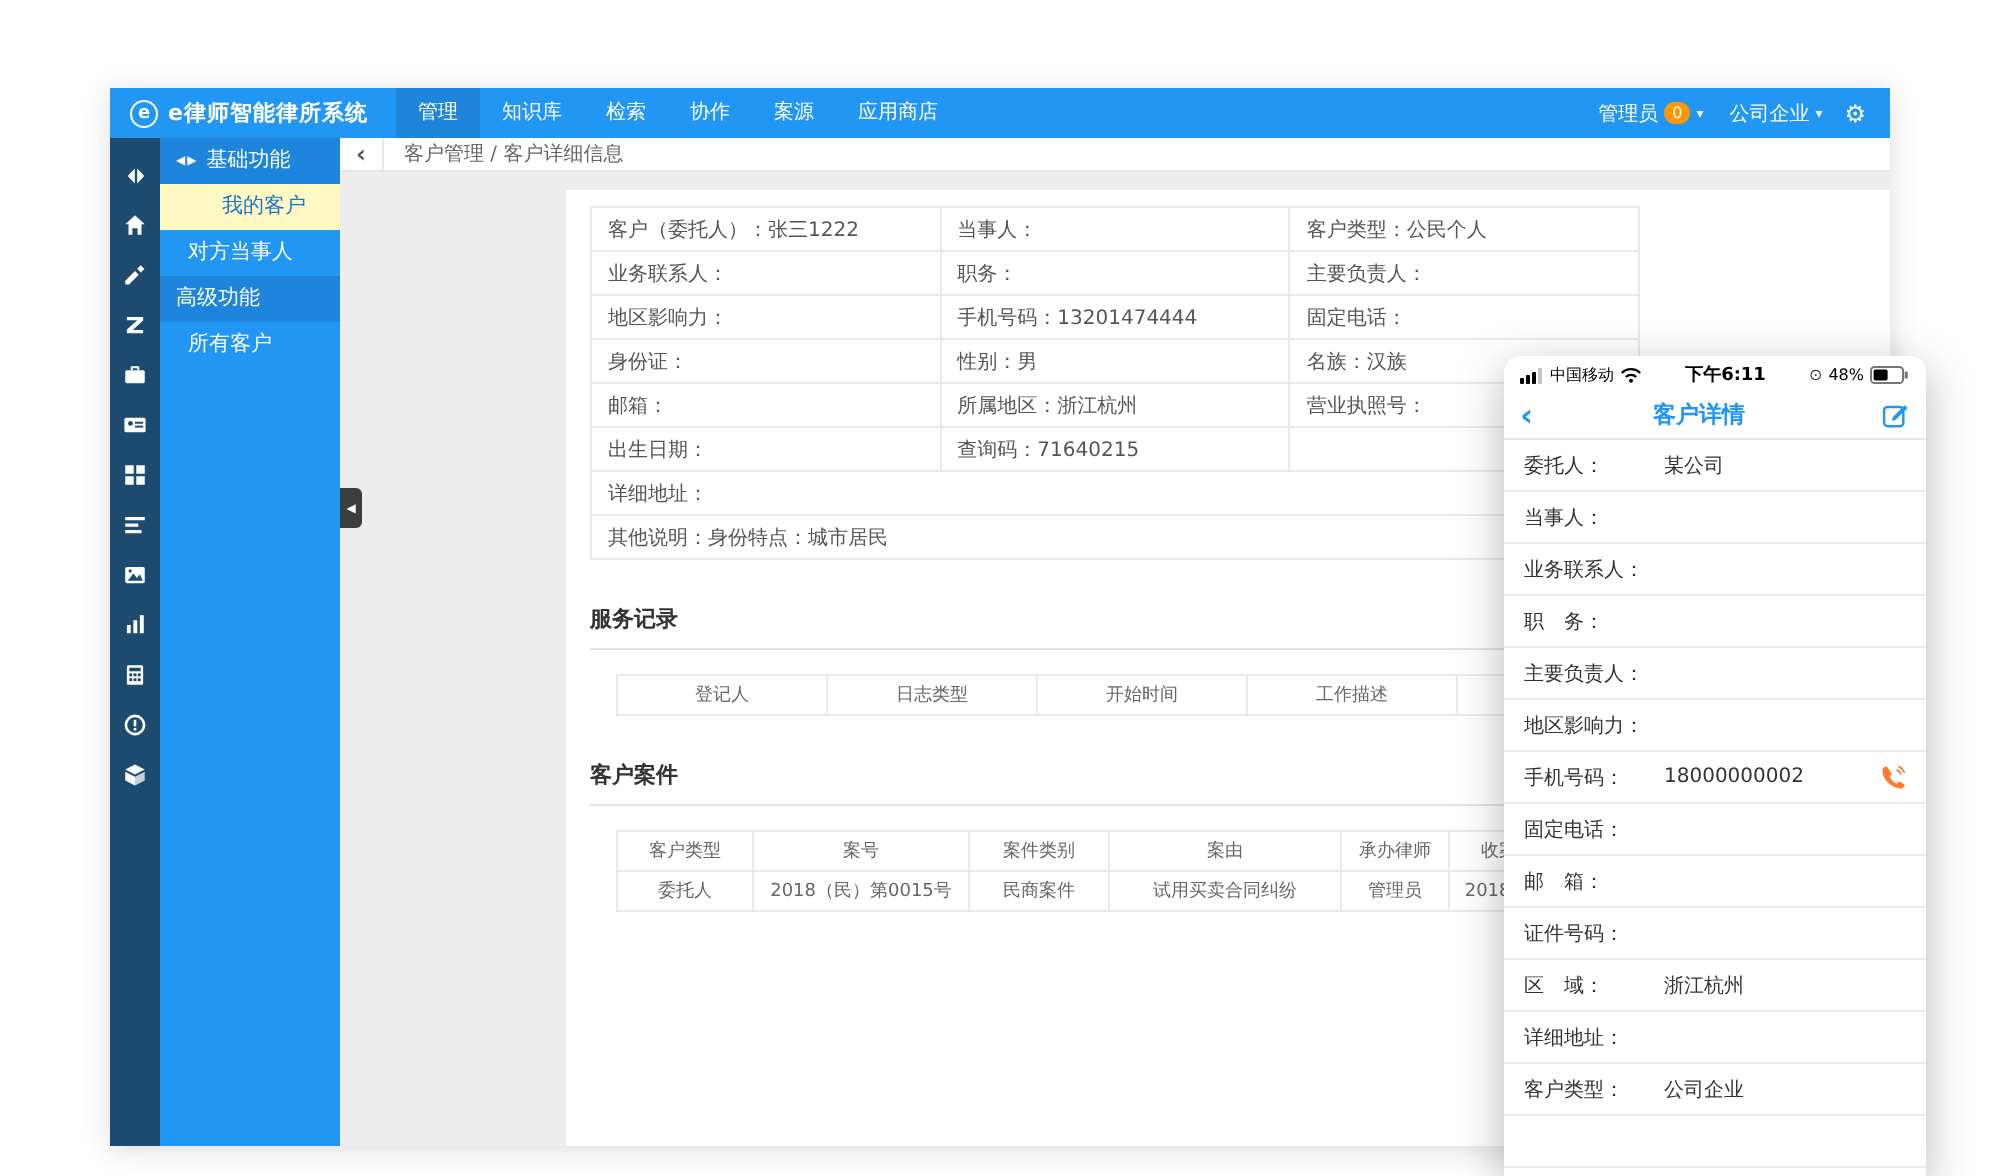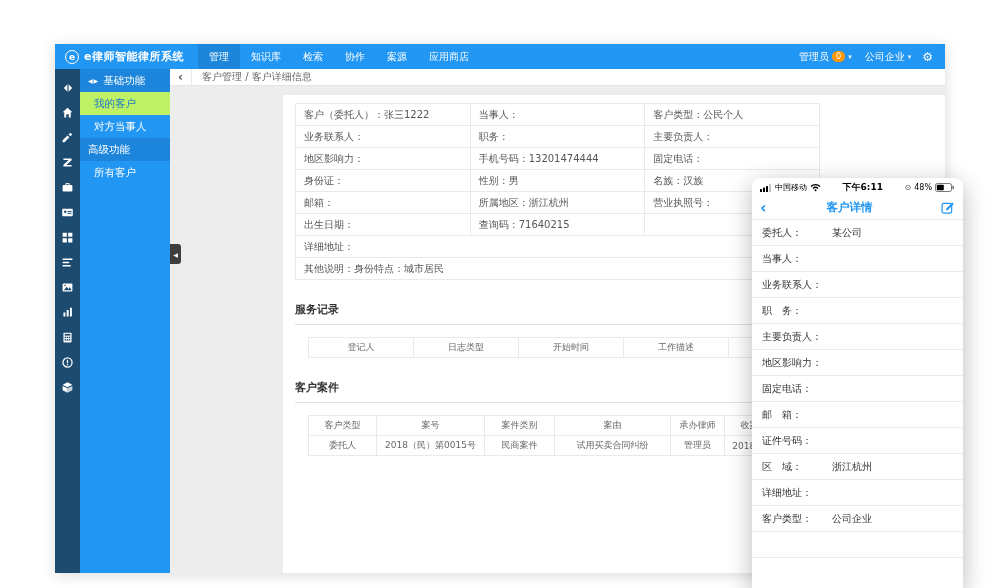--- a/index.html
+++ b/index.html
@@ -26,21 +26,21 @@
 
   
   .app-body { position:absolute; left:0; top:25px; right:0; bottom:0; display:flex; }
   .icon-rail { width:25px; background:#1d4a6f; display:flex; flex-direction:column; align-items:center; padding-top:6px; flex-shrink:0; }
   .rail-btn { width:25px; height:25px; display:flex; align-items:center; justify-content:center; cursor:pointer; }
   .rail-btn svg { display:block; }
 
   .sidebar { width:90px; background:#2196f3; color:#fff; font-size:10.5px; flex-shrink:0; }
   .side-item { height:23px; line-height:23px; padding-left:14px; cursor:pointer; white-space:nowrap; display:flex; align-items:center; gap:4px; }
   .side-item.group { background:#1d86dc; padding-left:8px; }
-  .side-item.active { background:#bef264; color:#1976c8; }
+  .side-item.active { background:#fef9c3; color:#1976c8;justify-content:center; }
   .side-arrows { font-size:6px; letter-spacing:1px; }
 
   .main { flex:1; display:flex; flex-direction:column; min-width:0; }
   .breadcrumb-bar { height:17px; background:#fff; border-bottom:1px solid #e4e4e4; display:flex; align-items:center; font-size:10px; color:#666; flex-shrink:0; }
   .bc-back { width:22px; text-align:center; border-right:1px solid #e8e8e8; height:100%; line-height:16px; font-size:12px; color:#555; cursor:pointer; font-weight:bold; }
   .bc-path { margin-left:10px; white-space:nowrap; }
 
   .content { flex:1; position:relative; background:#ededed; overflow:hidden; }
   .collapse-handle { position:absolute; left:0; top:158px; width:11px; height:20px; background:#3d3d3d; border-radius:0 3px 3px 0; color:#fff; font-size:6px; display:flex; align-items:center; justify-content:center; cursor:pointer; z-index:2; }
   .content-card { position:absolute; left:113px; top:9px; right:0; bottom:0; background:#fff; padding:8px 12px; overflow:hidden; }
@@ -383,20 +383,30 @@
     </div>
     <div class="prow">
       <span class="plabel">主要负责人：</span>
       <span class="pvalue"></span>
     </div>
     <div class="prow">
       <span class="plabel">地区影响力：</span>
       <span class="pvalue"></span>
     </div>
     <div class="prow">
+      <span class="plabel">手机号码：</span>
+      <span class="pvalue">18000000002</span>
+      <span class="p-call">
+        <svg width="13" height="13" viewBox="0 0 16 16">
+            <path fill="#ff7b2f" d="M4.2 1.6C3.4 1.2 1.8 2 1.6 3.2c-.4 2.6 1 6 3.4 8.4 2.4 2.4 5.8 3.8 8.4 3.4 1.2-.2 2-1.8 1.6-2.6l-2.6-1.4c-.4-.2-.9-.1-1.2.2l-1 1C8.6 11.4 6.6 9.4 5.8 7.8l1-1c.3-.3.4-.8.2-1.2Z"></path>
+            <path d="M10.5 3.8a3.6 3.6 0 0 1 2.2 2.2M11.6 1.6a6 6 0 0 1 3.3 3.3" stroke="#ff7b2f" fill="none" stroke-width="1.1" stroke-linecap="round"></path>
+          </svg>
+      </span>
+    </div>
+    <div class="prow">
       <span class="plabel">固定电话：</span>
       <span class="pvalue"></span>
     </div>
     <div class="prow">
       <span class="plabel">邮　箱：</span>
       <span class="pvalue"></span>
     </div>
     <div class="prow">
       <span class="plabel">证件号码：</span>
       <span class="pvalue"></span>

